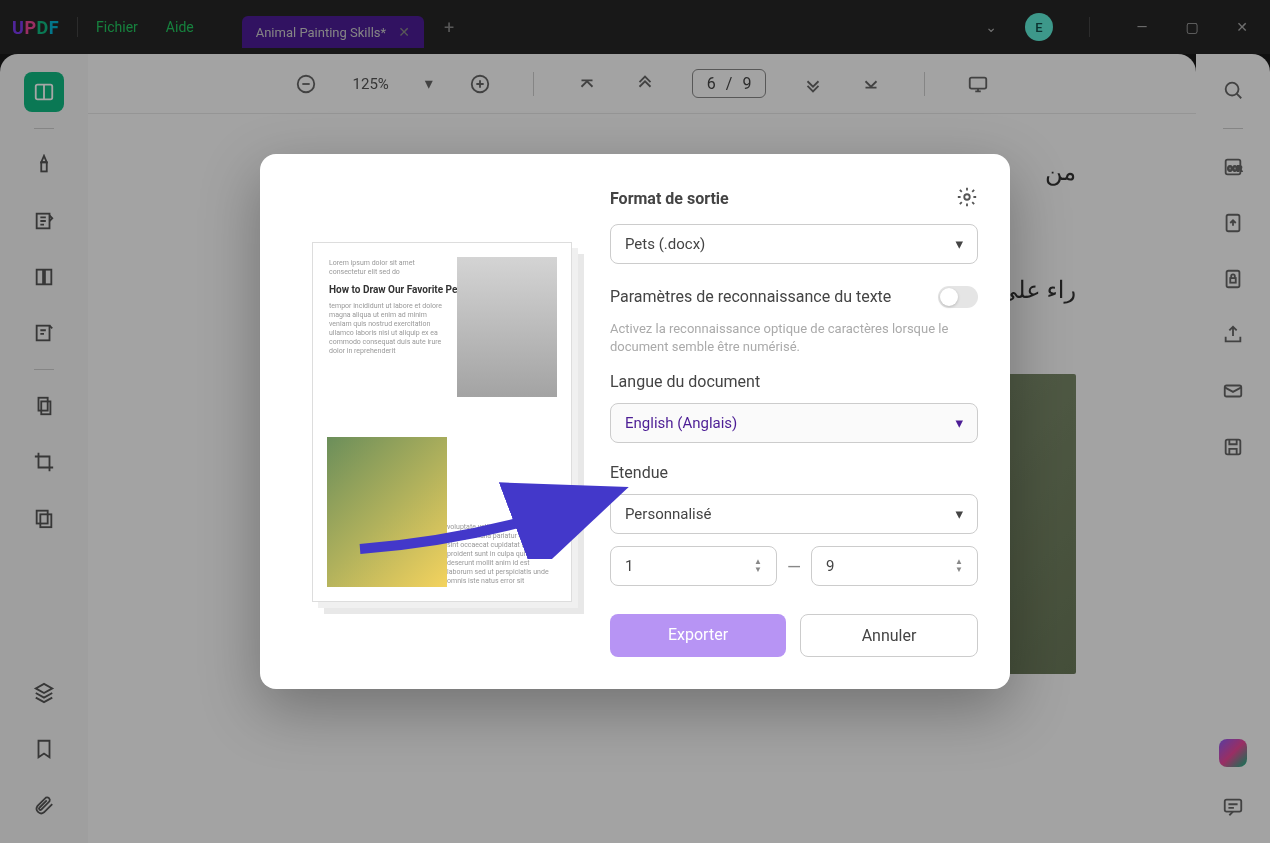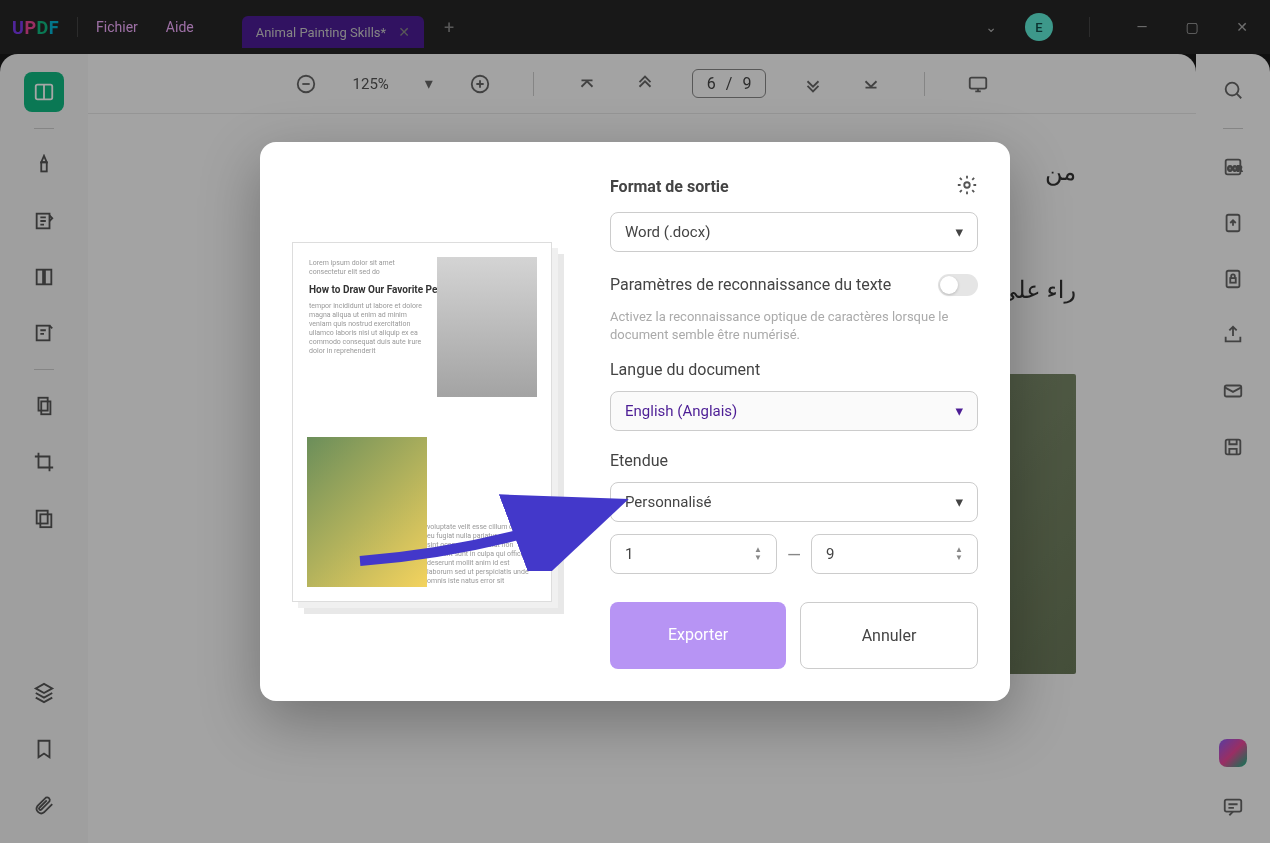--- a/index.html
+++ b/index.html
@@ -1,21 +1,21 @@
 <!DOCTYPE html>
 <html><head>
 <meta charset="utf-8">
 <style>
 * { box-sizing: border-box; margin: 0; padding: 0; font-family: -apple-system, BlinkMacSystemFont, "Segoe UI", Roboto, sans-serif; }
 body { width: 1270px; height: 843px; background: #1a1a1a; overflow: hidden; position: relative; }
 .titlebar { height: 54px; background: #262626; display: flex; align-items: center; padding: 0 12px; }
 .logo { font-weight: bold; font-size: 18px; letter-spacing: 0.5px; }
 .logo .u { color: #7c3aed; } .logo .p { color: #ec4899; } .logo .d { color: #10b981; } .logo .f { color: #06b6d4; }
 .divider-v { width: 1px; height: 20px; background: #444; margin: 0 18px; }
-.menu-item { color: #f0abfc; font-size: 14px; margin-right: 28px; cursor: pointer; }
+.menu-item { color: #22c55e; font-size: 14px; margin-right: 28px; cursor: pointer; }
 .tab { display: flex; align-items: center; background: #4c1d95; padding: 8px 14px; border-radius: 6px 6px 0 0; margin-left: 20px; margin-top: 10px; }
 .tab-title { color: #ccc; font-size: 13px; margin-right: 12px; }
 .tab-close { color: #888; cursor: pointer; font-size: 14px; }
 .tab-add { color: #888; margin-left: 20px; font-size: 18px; cursor: pointer; }
 .titlebar-right { margin-left: auto; display: flex; align-items: center; gap: 18px; }
 .avatar { width: 28px; height: 28px; border-radius: 50%; background: #5eead4; color: #134e4a; display: flex; align-items: center; justify-content: center; font-size: 13px; font-weight: 500; }
 .win-btn { color: #aaa; width: 32px; text-align: center; cursor: pointer; font-size: 14px; }
 .main { display: flex; height: calc(100% - 54px); position: relative; }
 .left-sidebar { width: 88px; background: #f5f5f5; border-radius: 18px 0 0 0; padding-top: 18px; display: flex; flex-direction: column; align-items: center; gap: 16px; }
 .side-btn { width: 40px; height: 40px; display: flex; align-items: center; justify-content: center; border-radius: 8px; cursor: pointer; color: #555; }
@@ -31,42 +31,42 @@
 .doc-area { padding: 30px 120px; position: relative; height: calc(100% - 60px); overflow: hidden; }
 .doc-text { text-align: right; font-size: 24px; color: #333; line-height: 2.4; direction: rtl; }
 .doc-img { position: absolute; right: 120px; top: 260px; width: 400px; height: 300px; background: linear-gradient(135deg, #8b9a7a, #6b7a5a); border-radius: 2px; }
 .right-sidebar { width: 74px; background: #fafafa; border-radius: 0 18px 0 0; padding-top: 18px; display: flex; flex-direction: column; align-items: center; gap: 20px; }
 .right-btn { width: 36px; height: 36px; display: flex; align-items: center; justify-content: center; cursor: pointer; color: #666; }
 .right-bottom { margin-top: auto; margin-bottom: 18px; display: flex; flex-direction: column; align-items: center; gap: 18px; }
 .ai-icon { width: 28px; height: 28px; border-radius: 8px; background: linear-gradient(135deg, #8b5cf6, #ec4899, #10b981); }
 
 .overlay { position: absolute; inset: 0; background: rgba(0,0,0,0.35); display: flex; align-items: center; justify-content: center; }
 .dialog { width: 750px; background: #fff; border-radius: 16px; padding: 32px; display: flex; gap: 38px; position: relative; box-shadow: 0 20px 60px rgba(0,0,0,0.3); }
-.preview { width: 280px; display: flex; align-items: center; justify-content: flex-start; }
+.preview { width: 280px; display: flex; align-items: center; justify-content: flex-end; }
 .preview-page { width: 260px; height: 360px; background: #fff; border: 1px solid #ddd; position: relative; box-shadow: 6px 6px 0 #f0f0f0, 12px 12px 0 #e8e8e8; padding: 16px; font-size: 7px; color: #999; line-height: 1.3; }
 .preview-page .ptitle { font-size: 10px; font-weight: bold; color: #333; margin: 6px 0; }
 .preview-page .pimg1 { position: absolute; right: 14px; top: 14px; width: 100px; height: 140px; background: linear-gradient(180deg, #d4d4d4, #a3a3a3); }
 .preview-page .pimg2 { position: absolute; left: 14px; bottom: 14px; width: 120px; height: 150px; background: linear-gradient(135deg, #6b8e5a, #f4d35e); }
 .form { flex: 1; display: flex; flex-direction: column; gap: 12px; }
 .form-header { display: flex; justify-content: space-between; align-items: center; font-weight: bold; }
 .form-label { font-size: 16px; color: #444; }
 .gear { color: #555; cursor: pointer; }
 .select { border: 1px solid #ccc; border-radius: 8px; padding: 10px 14px; font-size: 15px; color: #444; display: flex; justify-content: space-between; align-items: center; cursor: pointer; }
 .select.disabled { color: #4c1d95; background: #fafafa; }
 .toggle-row { display: flex; justify-content: space-between; align-items: center; margin-top: 10px; }
 .toggle-label { font-size: 16px; color: #444; }
 .toggle { width: 40px; height: 22px; background: #e5e5e5; border-radius: 11px; position: relative; cursor: pointer; }
 .toggle::after { content: ''; position: absolute; width: 18px; height: 18px; background: #fff; border-radius: 50%; top: 2px; left: 2px; box-shadow: 0 1px 3px rgba(0,0,0,0.2); }
 .hint { font-size: 13px; color: #aaa; line-height: 1.4; margin-bottom: 4px; }
 .range-row { display: flex; align-items: center; gap: 10px; }
 .num-input { flex: 1; border: 1px solid #ccc; border-radius: 8px; padding: 10px 14px; font-size: 15px; color: #444; display: flex; justify-content: space-between; align-items: center; }
 .spinner { display: flex; flex-direction: column; font-size: 8px; color: #888; line-height: 1; }
 .dash { color: #888; font-size: 18px; }
 .btn-row { display: flex; gap: 14px; margin-top: 16px; }
-.btn { flex: 1; padding: 23px; border-radius: 8px; font-size: 16px; text-align: center; cursor: pointer; }
+.btn { flex: 1; padding: 11px; border-radius: 8px; font-size: 16px; text-align: center; cursor: pointer; }
 .btn-primary { background: #b794f4; color: #fff; }
 .btn-secondary { background: #fff; border: 1px solid #ccc; color: #444; }
 .arrow { position: absolute; bottom: 130px; left: 90px; pointer-events: none; }
 
 svg.ico { width: 22px; height: 22px; }
 </style>
 </head>
 <body>
 
 <div class="titlebar">
@@ -297,21 +297,21 @@
     </div>
     <div class="form">
       <div class="form-header">
         <span class="form-label">Format de sortie</span>
         <span class="gear"><svg class="ico" viewBox="0 0 24 24" fill="none" stroke="currentColor" stroke-width="2">
               <circle cx="12" cy="12" r="3"></circle>
               <path d="M12 2v3M12 19v3M4.2 4.2l2.1 2.1M17.7 17.7l2.1 2.1M2 12h3M19 12h3M4.2 19.8l2.1-2.1M17.7 6.3l2.1-2.1"></path>
             </svg></span>
       </div>
       <div class="select">
-        <span>Word (.docx)</span>
+        <span>Pets (.docx)</span>
           <span>▾</span>
       </div>
       <div class="toggle-row">
         <span class="toggle-label">Paramètres de reconnaissance du texte</span>
         <div class="toggle"></div>
       </div>
       <div class="hint">Activez la reconnaissance optique de caractères lorsque le document semble être numérisé.</div>
       <span class="form-label">Langue du document</span>
       <div class="select disabled">
         <span>English (Anglais)</span>

